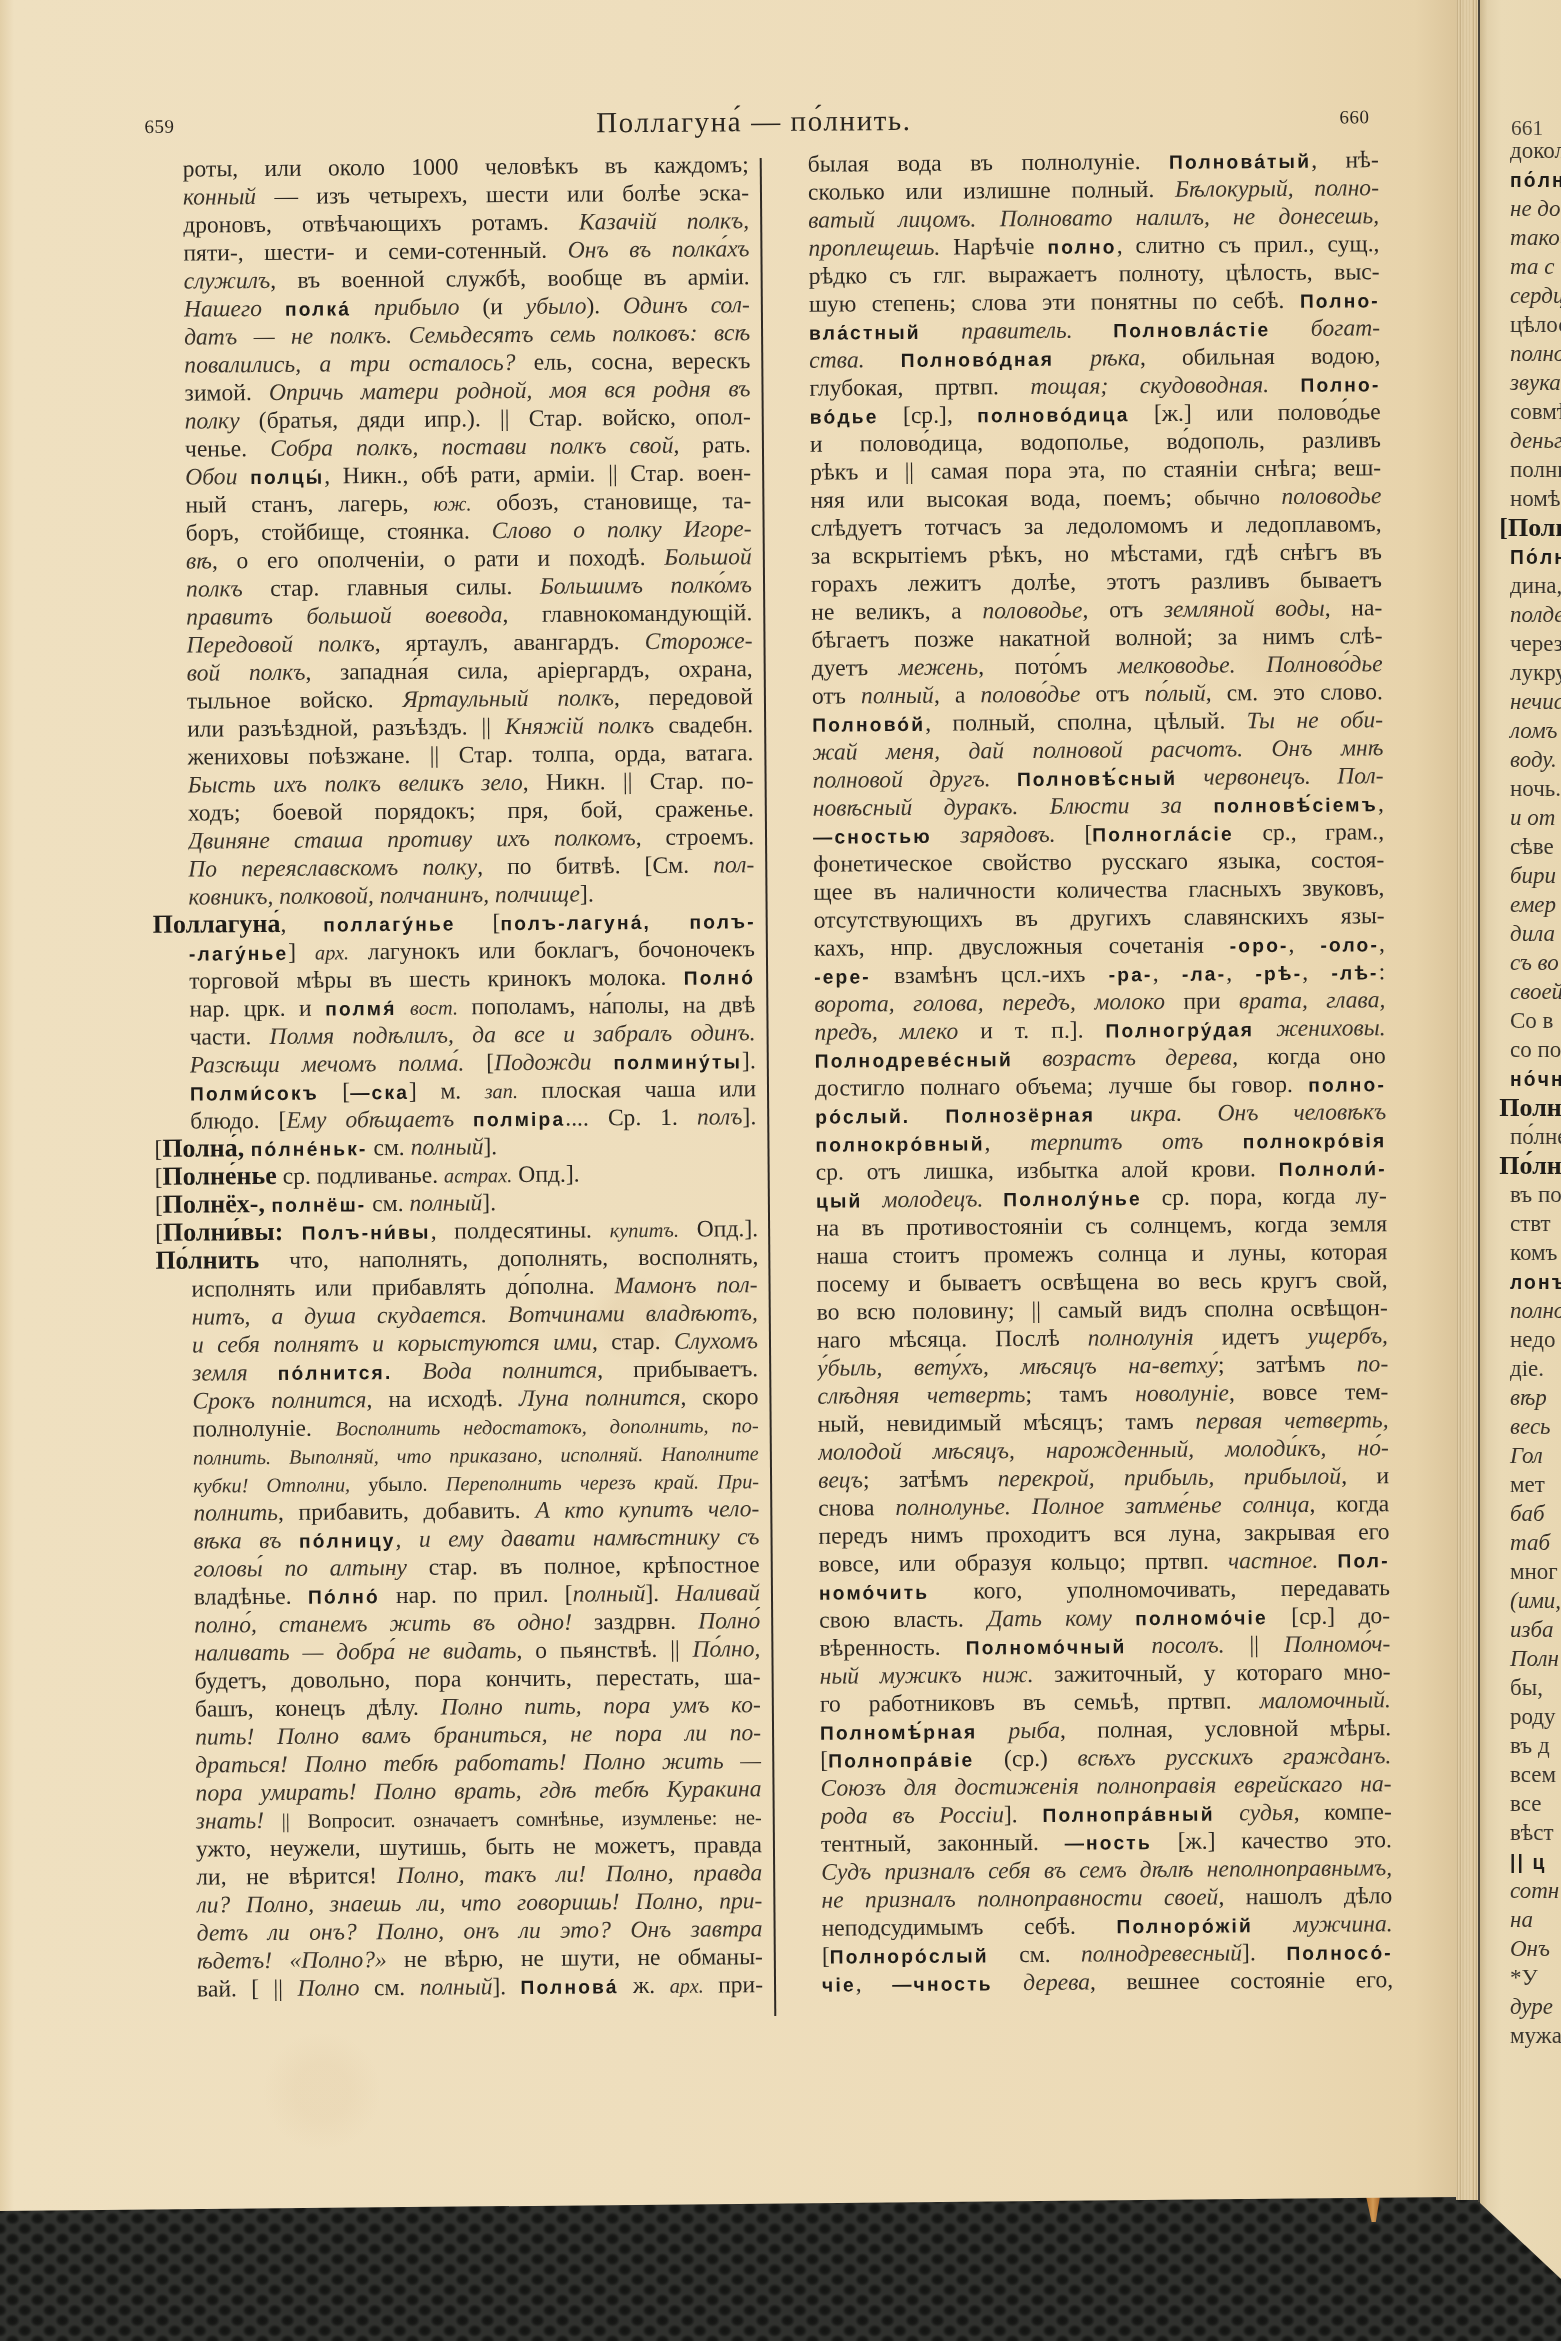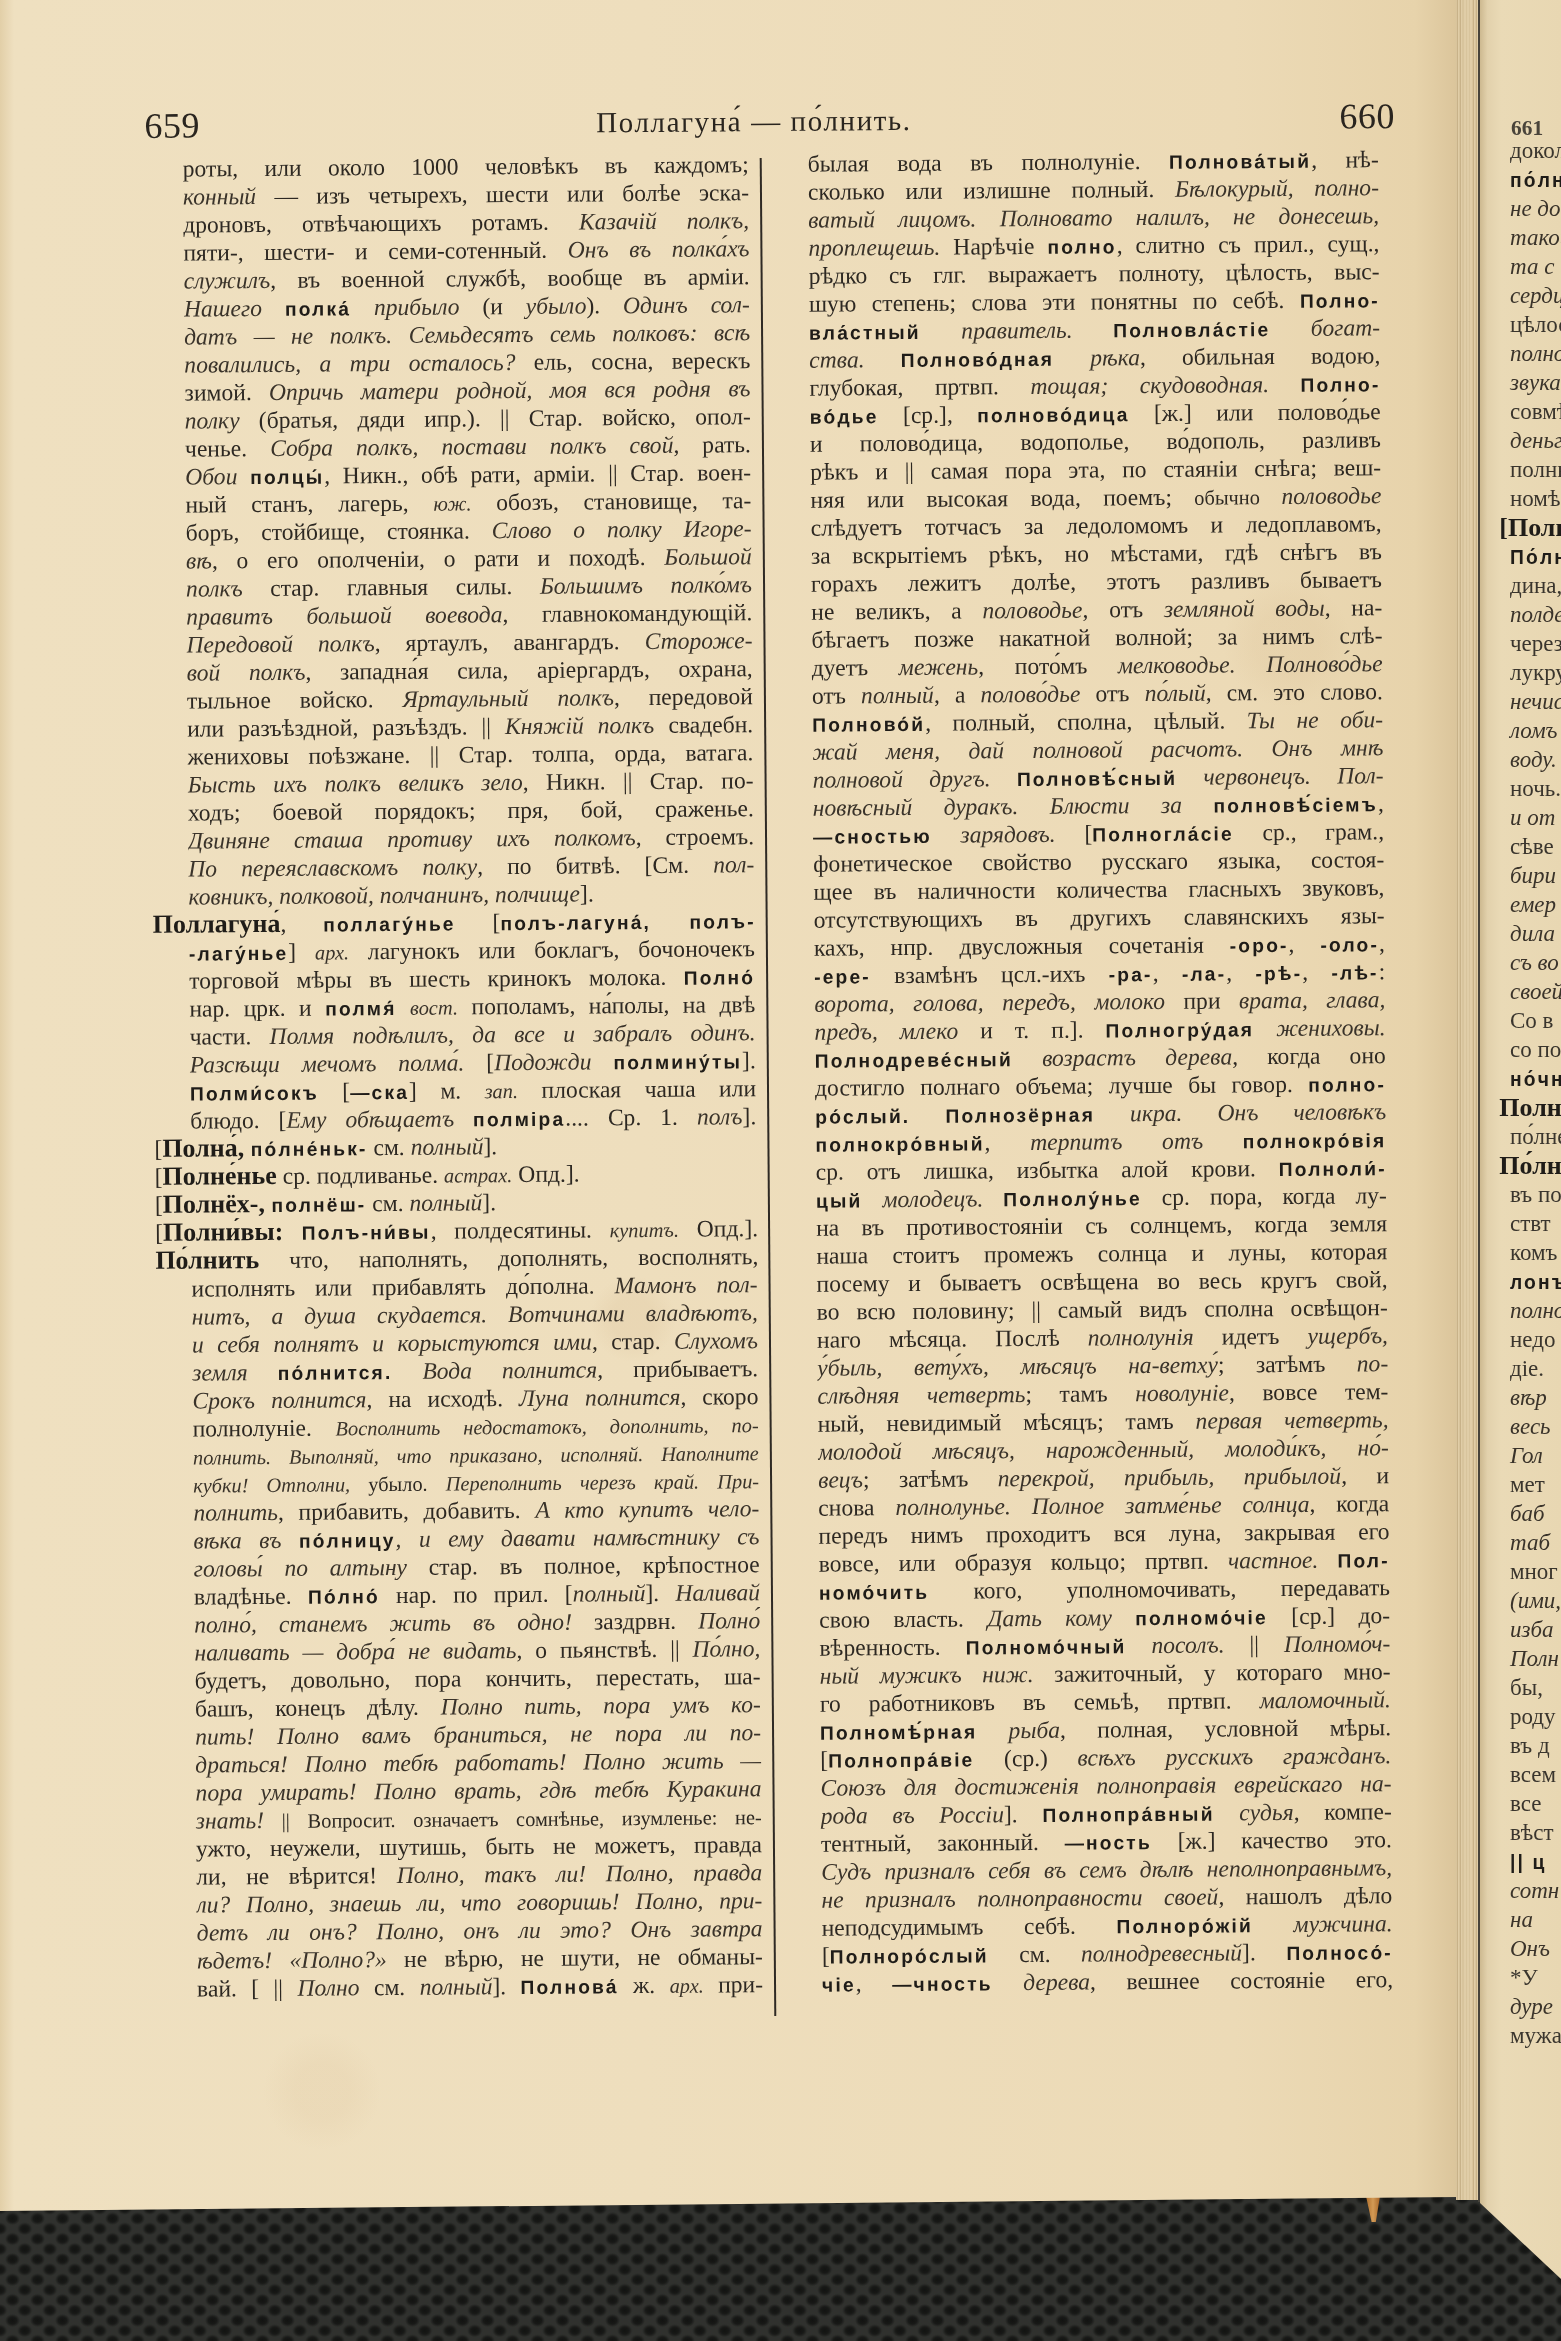--- a/index.html
+++ b/index.html
@@ -45,36 +45,36 @@
     background: #47433a;
   }
   .next-page {
     position: absolute; left: 1480px; top: 0; width: 81px; height: 2284px;
     background: linear-gradient(90deg, #cdb990 0, #e2d1ac 7.5px, #eadab6 21.4px, #e8d7b2 81px);
     clip-path: polygon(0 0, 81px 0, 81px 2279px, 0 2203px);
     overflow: hidden;
   }
   .np-num {
     position: absolute; left: 31px; top: 115px;
-    font-size: 21.4px; color: #4a443a; line-height: 27px; font-weight: bold;
+    font-size: 21.4px; color: #4a443a; line-height: 27px;
   }
   .np-lines { position: absolute; left: 0; top: 136px; width: 214px; }
   .np-line {
     height: 29px; line-height: 29px; padding-left: 30px;
     white-space: nowrap; font-size: 23px; color: #3a352d;
   }
   .np-line.out { padding-left: 19.3px; }
 
   
   .text-block {
     position: absolute; left: 0; top: 0; width: 1561px; height: 2342px;
     transform: rotate(-0.45deg); transform-origin: 772px 1088px;
   }
   .pg-num {
-    position: absolute; top: 105px; font-size: 36px; line-height: 33px;
+    position: absolute; top: 105px; font-size: 19px; line-height: 33px;
     color: #2a251f; letter-spacing: 0.5px;
   }
   .pg-num.left { left: 152px; }
   .pg-num.right { left: 1347px; text-align: center; }
   .running-title {
     position: absolute; left: 590px; width: 343px; top: 105px;
     text-align: center; font-size: 29px; line-height: 33px; letter-spacing: 1.6px;
     color: #2a251f;
   }
   .divider {

